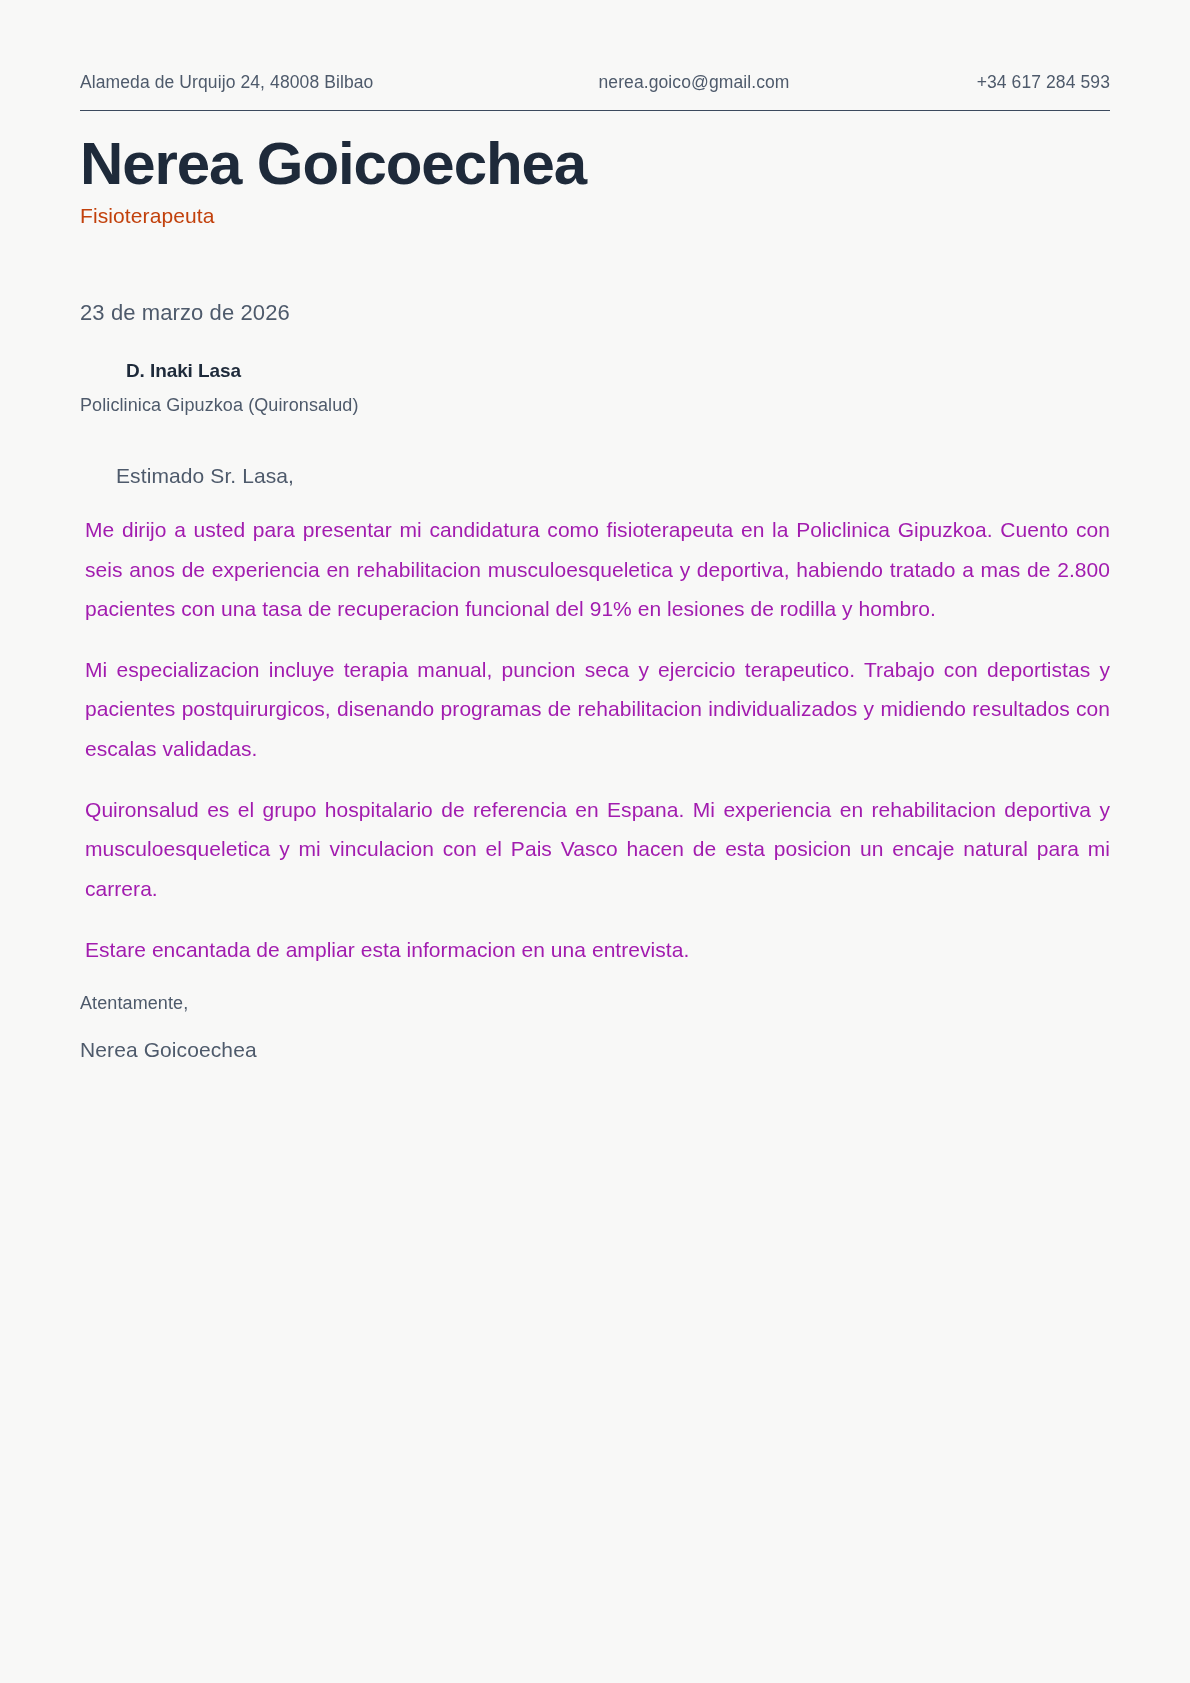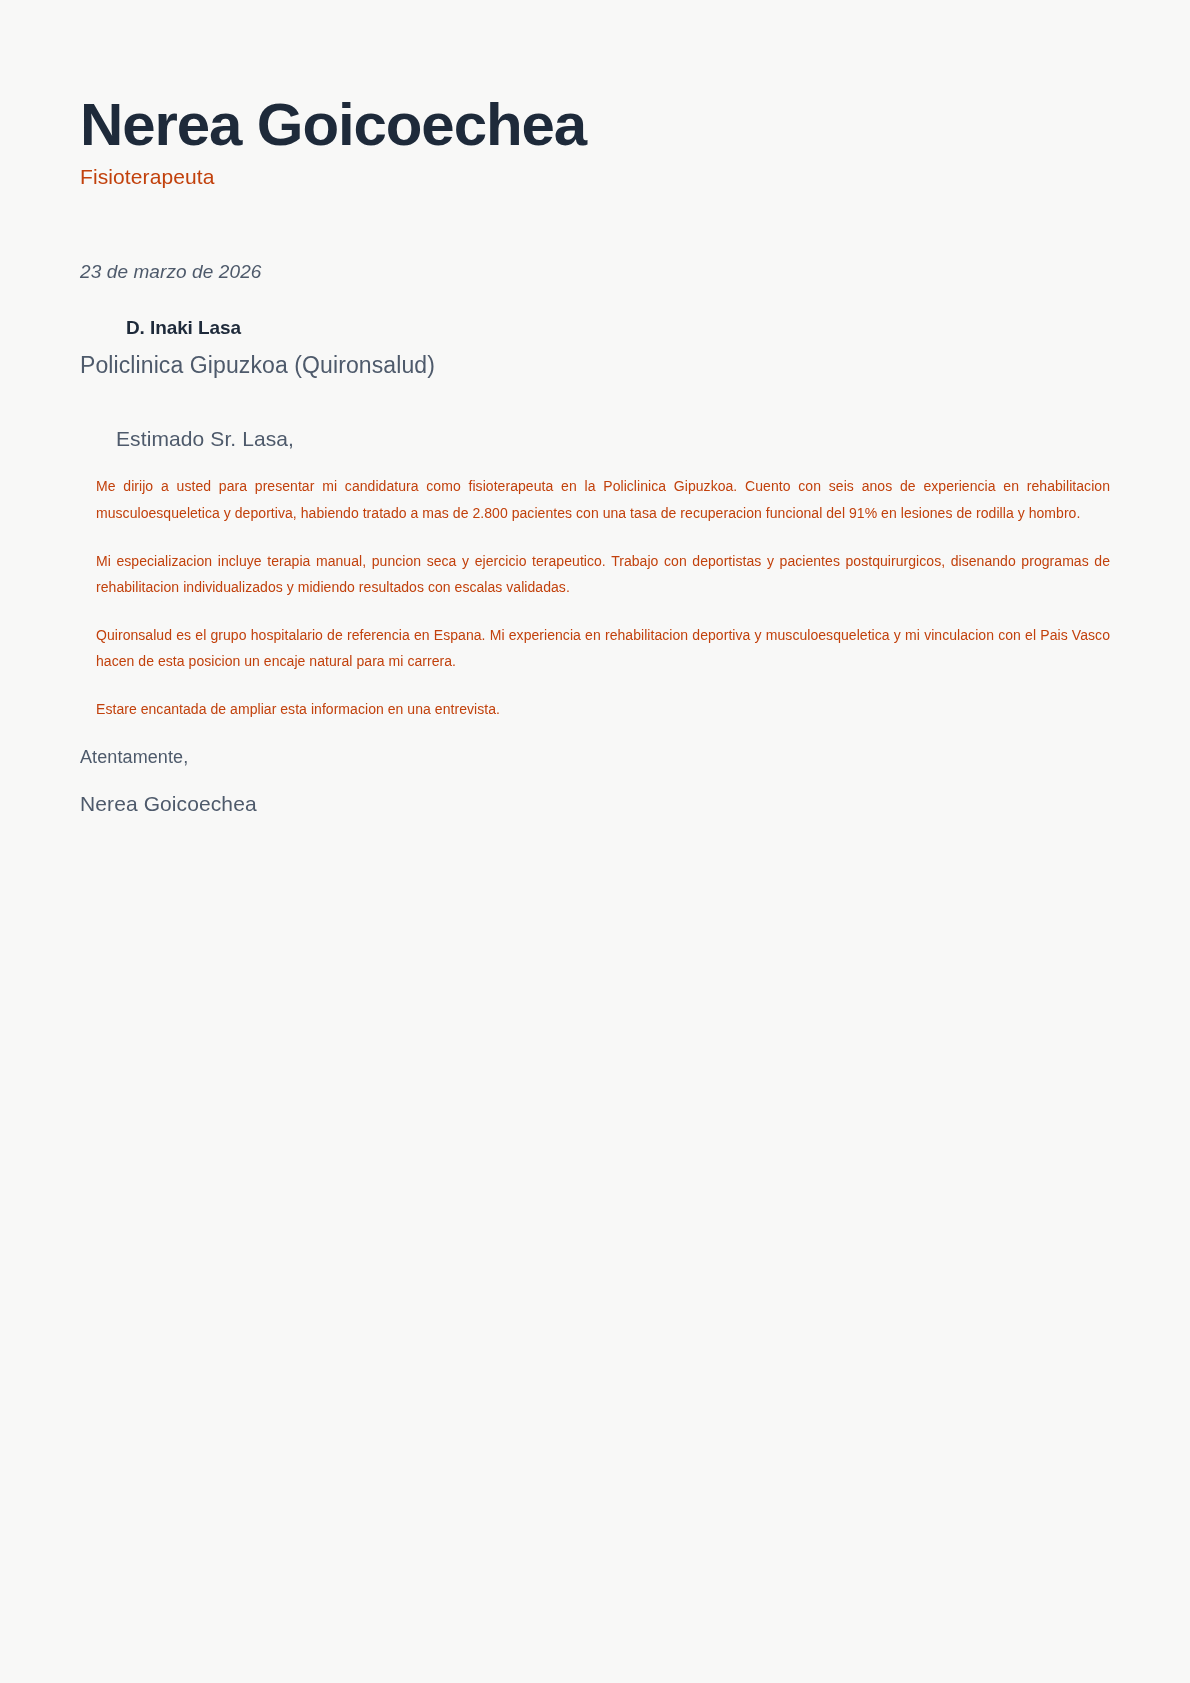--- a/index.html
+++ b/index.html
@@ -56,75 +56,79 @@
   .job-title {
     font-size: 21px;
     color: #c2410c;
     margin: 9px 0 0 0;
     letter-spacing: 0.1px;
   }
 
   
   .letter-date {
     margin-top: 72px;
-    font-size: 19px;
+    font-size: 22px;
     color: #4e5a6b;
     letter-spacing: 0.1px;
-    font-style: italic;
   }
   .recipient-block { margin-top: 34px; }
   .recipient-name {
     font-size: 19px;
     font-weight: 700;
     color: #1e2a3a;
     letter-spacing: -0.1px;
     margin-left: 46px;
   }
   .recipient-org {
-    font-size: 23px;
+    font-size: 18px;
     color: #4e5a6b;
     margin-top: 13px;
     letter-spacing: 0.1px;
   }
 
   
   .letter-body { margin-top: 48px; }
   .salutation {
     font-size: 21px;
     color: #4e5a6b;
     letter-spacing: 0.1px;
     margin-left: 36px;
   }
   .body-paragraph {
-    font-size: 14px;
+    font-size: 21px;
     line-height: 1.87;
-    color: #c2410c;
+    color: #a21caf;
     text-align: justify;
     text-justify: inter-word;
-    margin: 22px 0 0 16px;
+    margin: 22px 0 0 5px;
     letter-spacing: 0.05px;
   }
   .closing-line {
     font-size: 18px;
     color: #4e5a6b;
     margin-top: 24px;
     letter-spacing: 0.1px;
   }
   .signature-name {
     font-size: 21px;
     color: #4e5a6b;
     margin-top: 24px;
     letter-spacing: 0.1px;
   }
 </style>
 </head>
 <body>
 
 <div class="page">
 
+  <div class="contact-row">
+    <span class="contact-address">Alameda de Urquijo 24, 48008 Bilbao</span>
+    <span class="contact-email">nerea.goico@gmail.com</span>
+    <span class="contact-phone">+34 617 284 593</span>
+  </div>
 
   <div class="name-block">
     <h1 class="full-name">Nerea Goicoechea</h1>
     <p class="job-title">Fisioterapeuta</p>
   </div>
 
   <div class="letter-date">23 de marzo de 2026</div>
 
   <div class="recipient-block">
     <div class="recipient-name">D. Inaki Lasa</div>

